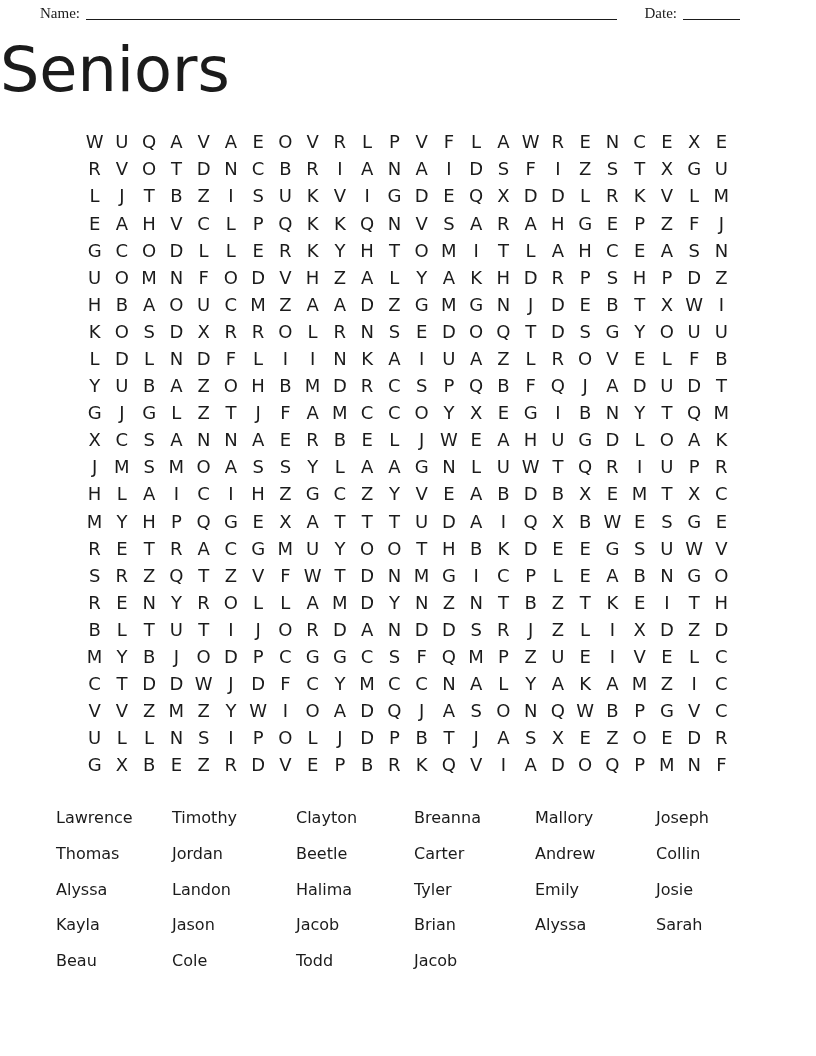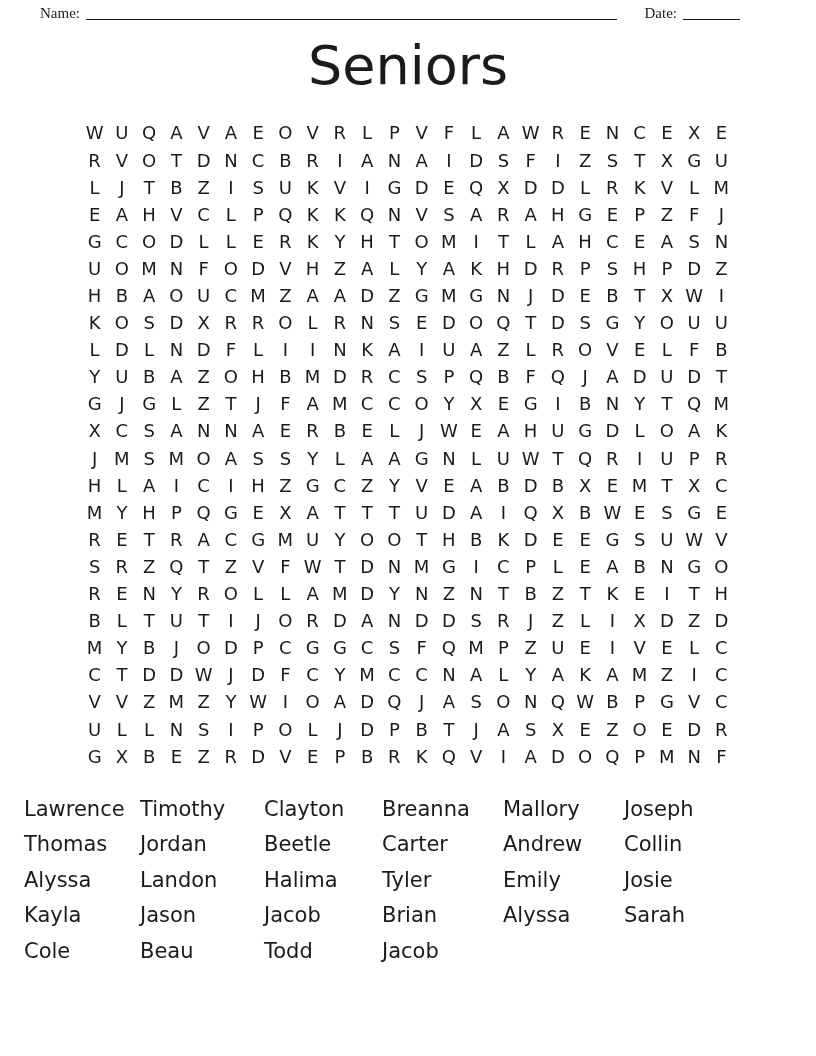--- a/index.html
+++ b/index.html
@@ -30,44 +30,43 @@
     margin: 0 28px 2px 6px;
     height: 12px;
   }
   .date-line {
     width: 57px;
     border-bottom: 1px solid #1b1b1b;
     margin: 0 0 2px 6px;
     height: 12px;
   }
   .title {
-    text-align: center;
-    font-size: 54px;
+    font-size: 62px;
     font-weight: normal;
     margin: 14px 0 16px 0;
     line-height: 1.1;
   }
   .grid {
     width: 654px;
     margin: 24px auto 0 auto;
     display: grid;
     grid-template-columns: repeat(24, 27.25px);
     grid-auto-rows: 27.1px;
   }
   .cell {
     display: flex;
     align-items: center;
     justify-content: center;
     font-size: 18px;
   }
   .words {
-    margin: 22px 0 0 24px;
+    margin: 22px 0 0 56px;
     display: grid;
     grid-template-columns: 116px 124px 118px 121px 121px auto;
-    font-size: 21px;
+    font-size: 16px;
     line-height: 35.6px;
   }
   .word { white-space: nowrap; }
 </style>
 </head>
 <body>
 
 <div class="header">
   <span class="label">Name:</span>
   <span class="fill-line"></span>
@@ -674,17 +673,17 @@
     <span class="word">Halima</span>
     <span class="word">Tyler</span>
     <span class="word">Emily</span>
     <span class="word">Josie</span>
     <span class="word">Kayla</span>
     <span class="word">Jason</span>
     <span class="word">Jacob</span>
     <span class="word">Brian</span>
     <span class="word">Alyssa</span>
     <span class="word">Sarah</span>
+    <span class="word">Beau</span>
     <span class="word">Cole</span>
-    <span class="word">Beau</span>
     <span class="word">Todd</span>
     <span class="word">Jacob</span>
   </div>
 
 </body></html>

